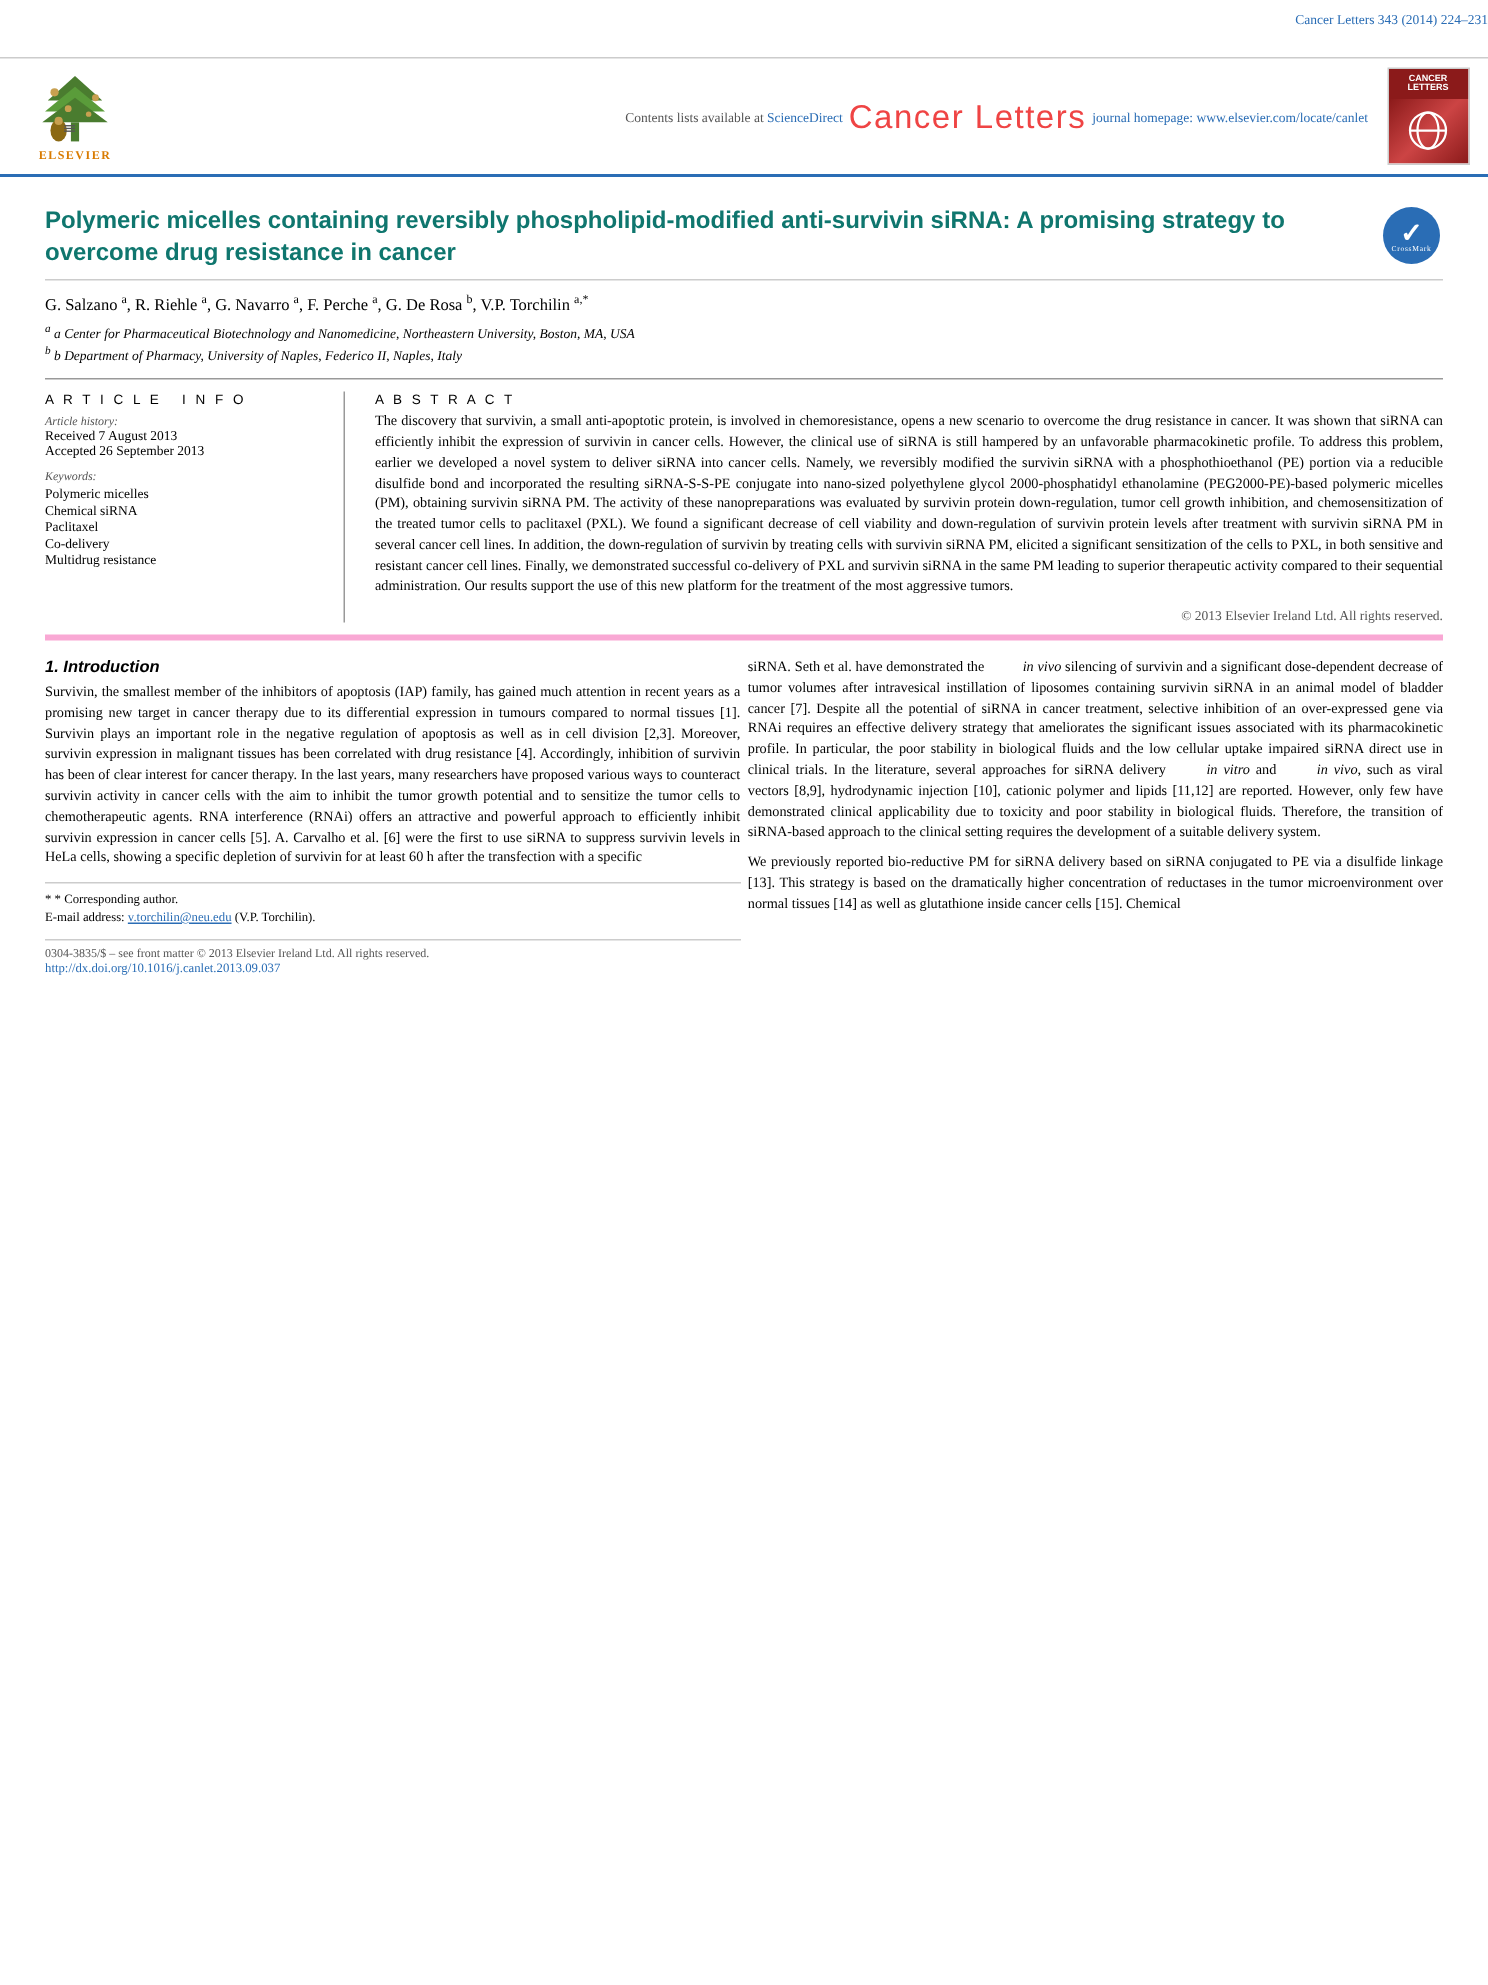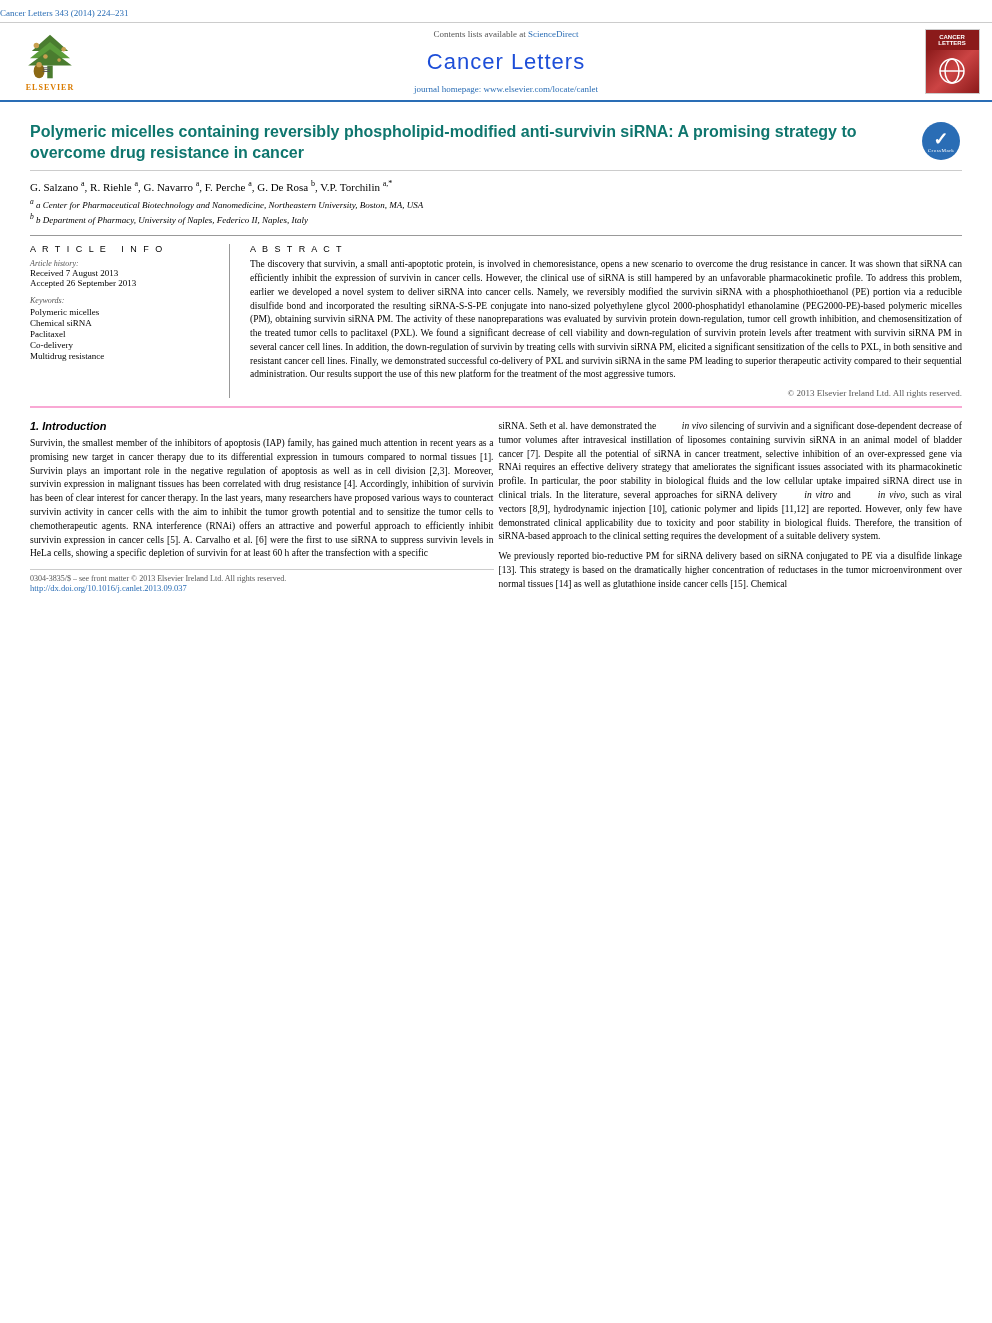--- a/index.html
+++ b/index.html
@@ -14,22 +14,22 @@
 
     .page {
       width: 992px;
       min-height: 1323px;
       background: #fff;
       padding: 0;
     }
 
     
     .journal-top-bar {
-      text-align: left;
-      padding: 8px 0 4px 0;
+      text-align: right;
+      padding: 8px 0 20px 0;
       font-size: 9px;
       color: #2a6db5;
       border-bottom: 1px solid #ccc;
     }
 
     
     .journal-header {
       display: flex;
       align-items: stretch;
       border-bottom: 2px solid #2a6db5;
@@ -52,37 +52,37 @@
       font-size: 8px;
       color: #d97b00;
       font-weight: bold;
       letter-spacing: 1px;
       margin-top: 2px;
     }
 
     .journal-title-area {
       flex: 1;
       display: flex;
-      flex-direction: column;
-      align-items: center;
-      justify-content: space-between;
+      flex-direction: row;
+      align-items: center;
+      justify-content: flex-end;
       gap: 4px;
     }
     .science-direct-link {
       font-size: 9px;
       color: #555;
     }
     .science-direct-link a {
       color: #2a6db5;
       text-decoration: none;
     }
     .journal-main-title {
       font-size: 22px;
       font-weight: normal;
-      color: #1d4ed8;
+      color: #ef4444;
       font-family: Arial, sans-serif;
       letter-spacing: 1px;
     }
     .journal-homepage {
       font-size: 9px;
       color: #555;
     }
     .journal-homepage span {
       color: #2a6db5;
       margin-top: 24px;
@@ -197,21 +197,21 @@
     .affil-line {
       margin-top: 2px;
     }
 
     
     .two-column-section {
       display: flex;
       gap: 20px;
       margin-top: 10px;
       border-top: 1px solid #999;
-      border-bottom: 2px solid #f9a8d4;
+      border-bottom: 4px solid #f9a8d4;
       padding: 8px 0;
     }
     .left-column {
       width: 200px;
       flex-shrink: 0;
       border-right: 1px solid #999;
       padding-right: 12px;
     }
     .right-column {
       flex: 1;
@@ -443,20 +443,31 @@
     </div>
 
     <div class="body-content">
 
       <div class="body-left">
         <div class="section-heading">1. Introduction</div>
         <div class="body-paragraph">
           Survivin, the smallest member of the inhibitors of apoptosis (IAP) family, has gained much attention in recent years as a promising new target in cancer therapy due to its differential expression in tumours compared to normal tissues [1]. Survivin plays an important role in the negative regulation of apoptosis as well as in cell division [2,3]. Moreover, survivin expression in malignant tissues has been correlated with drug resistance [4]. Accordingly, inhibition of survivin has been of clear interest for cancer therapy. In the last years, many researchers have proposed various ways to counteract survivin activity in cancer cells with the aim to inhibit the tumor growth potential and to sensitize the tumor cells to chemotherapeutic agents. RNA interference (RNAi) offers an attractive and powerful approach to efficiently inhibit survivin expression in cancer cells [5]. A. Carvalho et al. [6] were the first to use siRNA to suppress survivin levels in HeLa cells, showing a specific depletion of survivin for at least 60 h after the transfection with a specific
         </div>
 
+        <div class="footnote-section">
+          <div class="footnote-text">
+            <span>* </span>
+            <span>* Corresponding author.</span>
+          </div>
+          <div class="footnote-text">
+            <span>E-mail address:</span>
+            <a href="mailto:v.torchilin@neu.edu" class="footnote-link">v.torchilin@neu.edu</a>
+            <span>(V.P. Torchilin).</span>
+          </div>
+        </div>
 
         <div class="bottom-bar">
           <div class="bottom-issn">0304-3835/$ – see front matter © 2013 Elsevier Ireland Ltd. All rights reserved.</div>
         </div>
         <div class="doi-text">http://dx.doi.org/10.1016/j.canlet.2013.09.037</div>
       </div>
 
       <div class="body-right">
         <div class="body-paragraph">
           siRNA. Seth et al. have demonstrated the <span class="italic">in vivo</span> silencing of survivin and a significant dose-dependent decrease of tumor volumes after intravesical instillation of liposomes containing survivin siRNA in an animal model of bladder cancer [7]. Despite all the potential of siRNA in cancer treatment, selective inhibition of an over-expressed gene via RNAi requires an effective delivery strategy that ameliorates the significant issues associated with its pharmacokinetic profile. In particular, the poor stability in biological fluids and the low cellular uptake impaired siRNA direct use in clinical trials. In the literature, several approaches for siRNA delivery <span class="italic">in vitro</span> and <span class="italic">in vivo</span>, such as viral vectors [8,9], hydrodynamic injection [10], cationic polymer and lipids [11,12] are reported. However, only few have demonstrated clinical applicability due to toxicity and poor stability in biological fluids. Therefore, the transition of siRNA-based approach to the clinical setting requires the development of a suitable delivery system.

